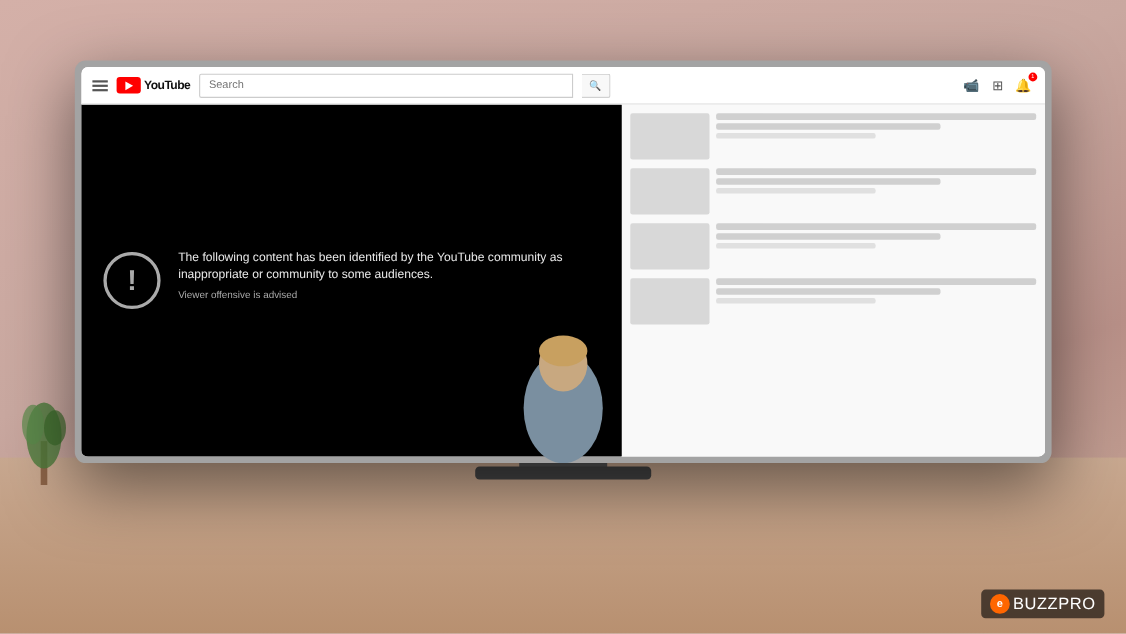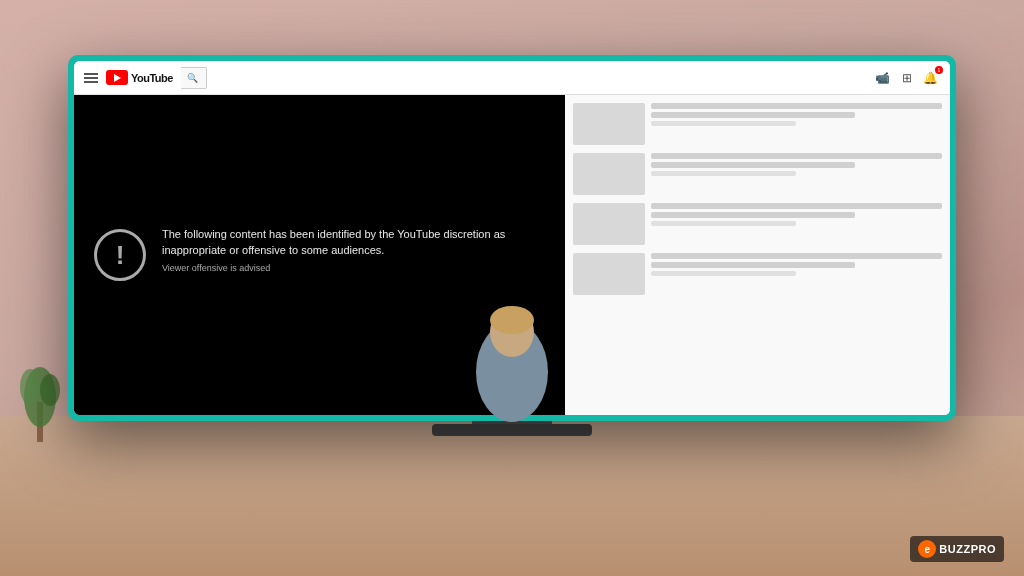--- a/index.html
+++ b/index.html
@@ -53,21 +53,21 @@
       border-radius: 4px;
     }
 
     
     .tv-frame {
       position: absolute;
       top: 55px;
       left: 68px;
       right: 68px;
       bottom: 155px;
-      background: #14b8a6;
+      background: #a3a3a3;
       border-radius: 10px;
       box-shadow: 0 20px 60px rgba(0,0,0,0.5);
       z-index: 5;
       overflow: hidden;
     }
 
     .tv-bezel {
       position: absolute;
       inset: 6px;
       background: #ffffff;
@@ -360,22 +360,22 @@
       display: flex;
       align-items: center;
       justify-content: center;
       font-size: 10px;
       font-weight: bold;
       color: white;
     }
 
     .watermark-text {
       color: white;
-      font-size: 11px;
-      font-weight: 700;
+      font-size: 15px;
+      font-weight: 400;
       letter-spacing: 0.5px;
     }
 
     
     .person-overlay {
       position: absolute;
       bottom: 140px;
       left: 50%;
       transform: translateX(-50%);
       z-index: 15;
@@ -395,20 +395,21 @@
         <span></span>
           <span></span>
           <span></span>
       </div>
 
       <div class="yt-logo">
         <div class="yt-logo-icon"></div>
         <span class="yt-logo-text">YouTube</span>
       </div>
 
+      <input class="search-bar" type="text" placeholder="Search" style="">
       <div class="search-btn">
         <span>🔍</span>
       </div>
 
       <div class="header-actions">
         <div class="header-icon">
           <span>📹</span>
         </div>
         <div class="header-icon">
           <span>⊞</span>
@@ -421,21 +422,21 @@
     </div>
 
     <div class="yt-content">
 
       <div class="video-section">
         <div class="content-warning">
           <div class="warning-icon-circle">
             <span class="warning-exclamation">!</span>
           </div>
           <div class="warning-text-area">
-            <p class="warning-title">The following content has been identified by the YouTube discretion as inappropriate or offensive to some audiences.</p>
+            <p class="warning-title">The following content has been identified by the YouTube community as inappropriate or community to some audiences.</p>
             <p class="warning-subtitle">Viewer offensive is advised</p>
           </div>
         </div>
       </div>
 
       <div class="sidebar">
         <div class="sidebar-item">
           <div class="thumb-placeholder"></div>
           <div class="thumb-info">
             <div class="thumb-title-line"></div>

